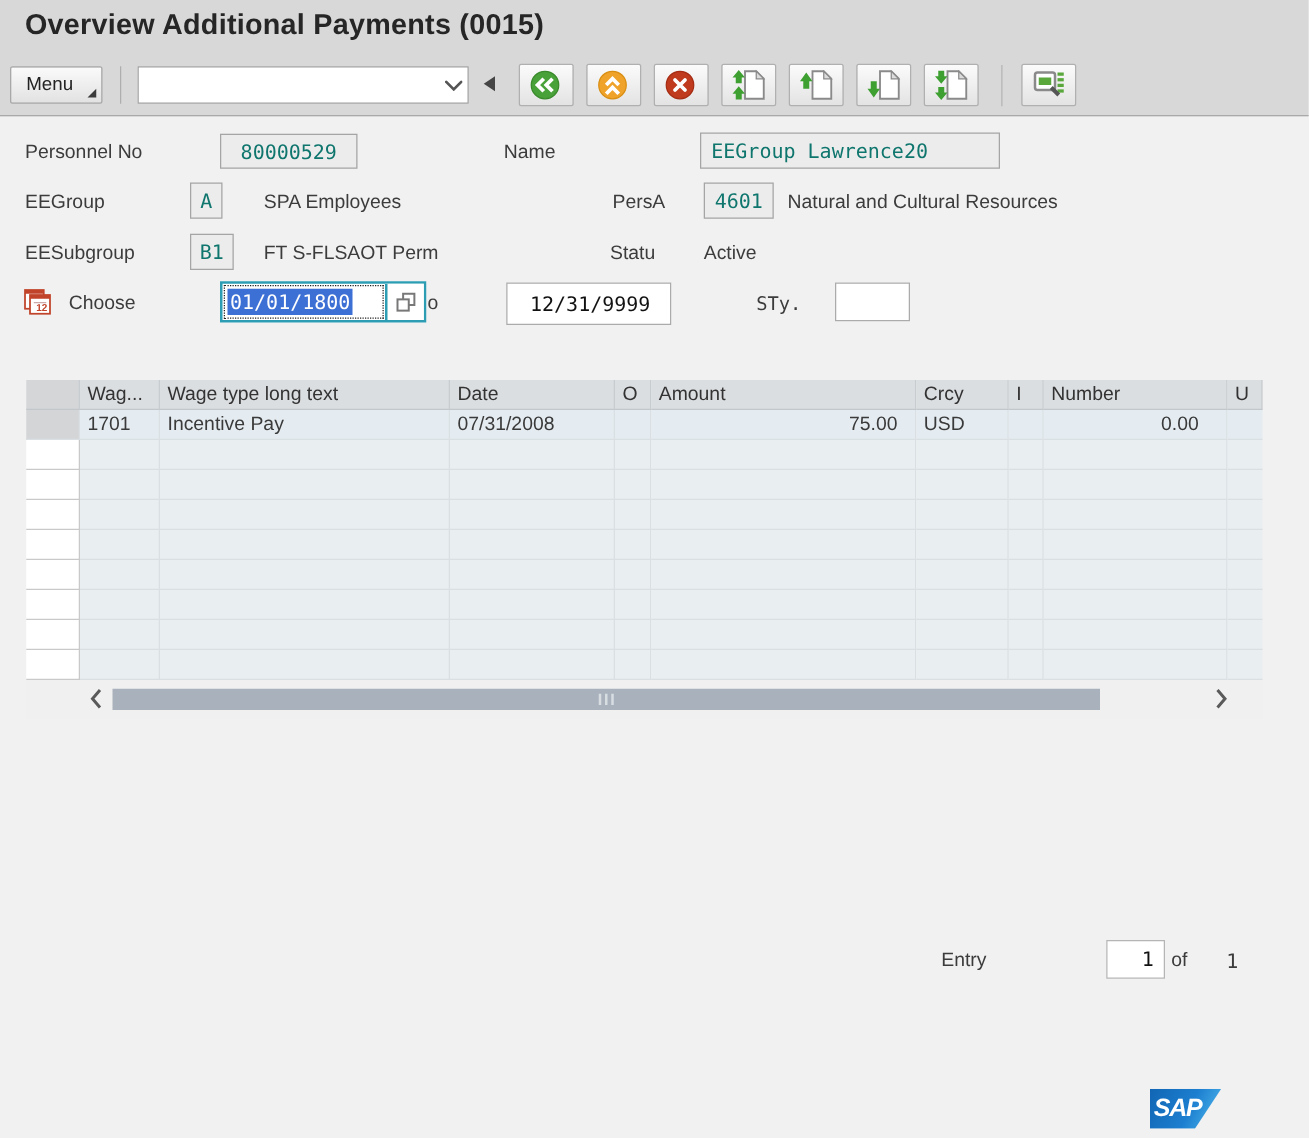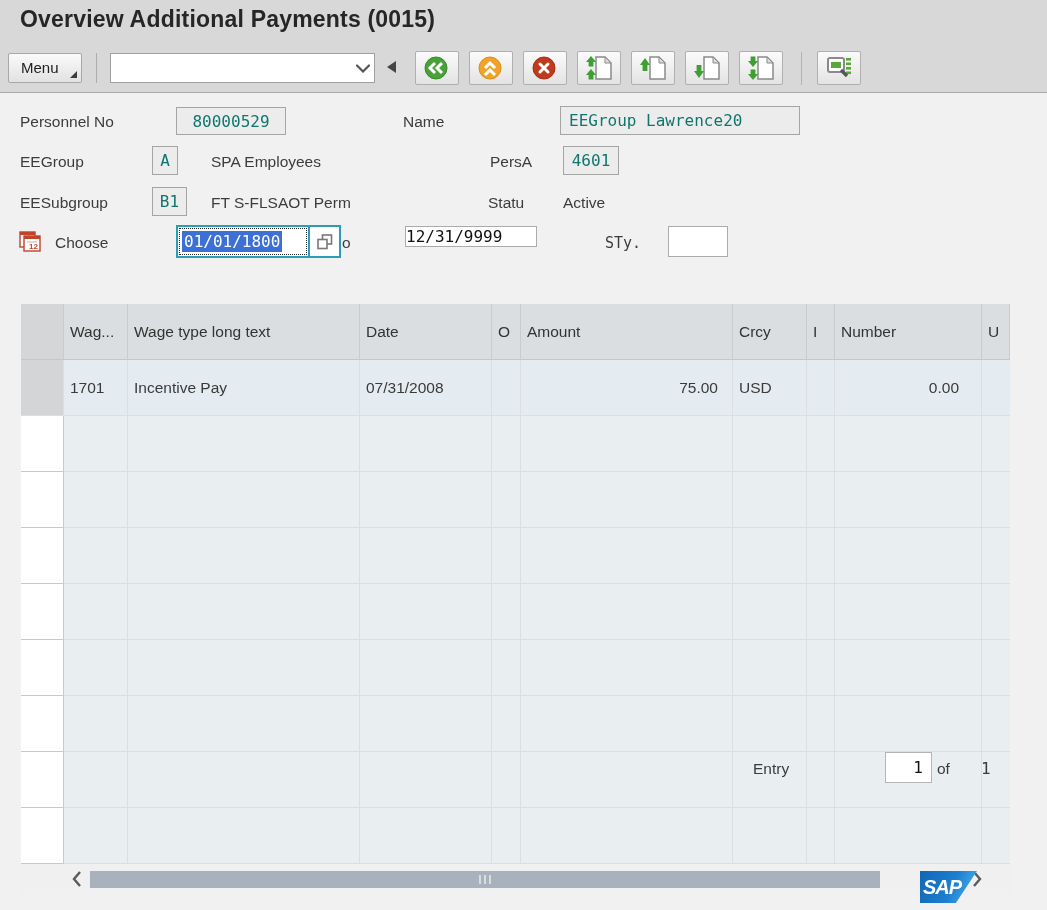--- a/index.html
+++ b/index.html
@@ -45,21 +45,21 @@
                 display: flex; border: 2px solid #2d9db4; background: #fff; }
   .date-input { width: 128px; margin: 1px; border: 1px dotted #222; background: #fff;
                 display: flex; align-items: center; padding-left: 2px; }
   .date-input .sel { background: #3d70d5; color: #fff; font-family: "DejaVu Sans Mono", monospace;
                      font-size: 16px; padding: 1px 2px; }
   .picker-btn { width: 31px; border-left: 2px solid #2d9db4; background: #fff;
                 display: flex; align-items: center; justify-content: center; }
 
   
   .table { position: absolute; left: 21px; top: 304px; width: 989px; height: 431px; }
-  .trow { display: flex; width: 989px; height: 56px; text-align: right; }
+  .trow { display: flex; width: 989px; height: 24px; text-align: right; }
   .cell { border-right: 1px solid #d9dfe2; border-bottom: 1px solid #d9dfe2;
           font-size: 15.5px; color: #3a3a3a; display: flex; align-items: center;
           padding-left: 6px; overflow: hidden; white-space: nowrap; }
   .thead .cell { background: #dbdee0; border-right: 1px solid #c7ccd0; border-bottom: 1px solid #c2c7cb;
                  color: #333; position: relative; }
   .thead .c0 { background: #d4d6d8; }
   .r-data .cell { background: #e5ecf1; }
   .r-data .c0 { background: #d3d5d7; }
   .r-empty .cell { background: #e9eef0; }
   .r-empty .c0 { background: #ffffff; border-right: 1px solid #c9c9c9; border-bottom: 1px solid #c9c9c9; }
@@ -182,20 +182,21 @@
   <div class="lbl" style="left:20px; top:113px">Personnel No</div>
   <div class="ro-field" style="left:176px; top:107px; width:110px; height:28px; justify-content:center">80000529</div>
   <div class="lbl" style="left:403px; top:113px">Name</div>
   <div class="ro-field" style="left:560px; top:106px; width:240px; height:29px; padding-left:8px">EEGroup Lawrence20</div>
 
   <div class="lbl" style="left:20px; top:153px">EEGroup</div>
   <div class="ro-field" style="left:152px; top:146px; width:26px; height:29px; justify-content:center">A</div>
   <div class="lbl" style="left:211px; top:153px">SPA Employees</div>
   <div class="lbl" style="left:490px; top:153px">PersA</div>
   <div class="ro-field" style="left:563px; top:146px; width:56px; height:29px; justify-content:center">4601</div>
+  <div class="lbl" style="left:630px; top:153px">Natural and Cultural Resources</div>
 
   <div class="lbl" style="left:20px; top:194px">EESubgroup</div>
   <div class="ro-field" style="left:152px; top:187px; width:35px; height:29px; justify-content:center">B1</div>
   <div class="lbl" style="left:211px; top:194px">FT S-FLSAOT Perm</div>
   <div class="lbl" style="left:488px; top:194px">Statu</div>
   <div class="lbl" style="left:563px; top:194px">Active</div>
 
   <span style="position:absolute; left:18px; top:229px">
     <svg width="24" height="24" viewBox="0 0 24 24">
       <rect x="2" y="3" width="15" height="15" fill="#fff" stroke="#c0432a" stroke-width="1.4"></rect>
@@ -214,21 +215,21 @@
     </div>
     <div class="picker-btn">
       <svg width="18" height="18" viewBox="0 0 18 18">
         <rect x="6.5" y="2" width="9" height="9" fill="none" stroke="#787878" stroke-width="1.6"></rect>
         <rect x="2" y="6.5" width="9" height="9" fill="#fff" stroke="#787878" stroke-width="1.6"></rect>
       </svg>
     </div>
   </div>
   <div class="lbl" style="left:342px; top:234px">o</div>
 
-  <div class="white-field" style="left:405px; top:226px; width:132px; height:21px; padding-left:0">12/31/9999</div>
+  <div class="white-field" style="left:405px; top:226px; width:132px; height:34px; padding-left:18px">12/31/9999</div>
 
   <div class="lbl mono" style="left:605px; top:234px; font-size:15px">STy.</div>
   <div class="white-field" style="left:668px; top:226px; width:60px; height:31px"></div>
 
   <div class="table">
     <div class="trow thead">
       <div class="cell c0"></div>
       <div class="cell c1">Wag...</div>
       <div class="cell c2">Wage type long text</div>
       <div class="cell c3">Date</div>

